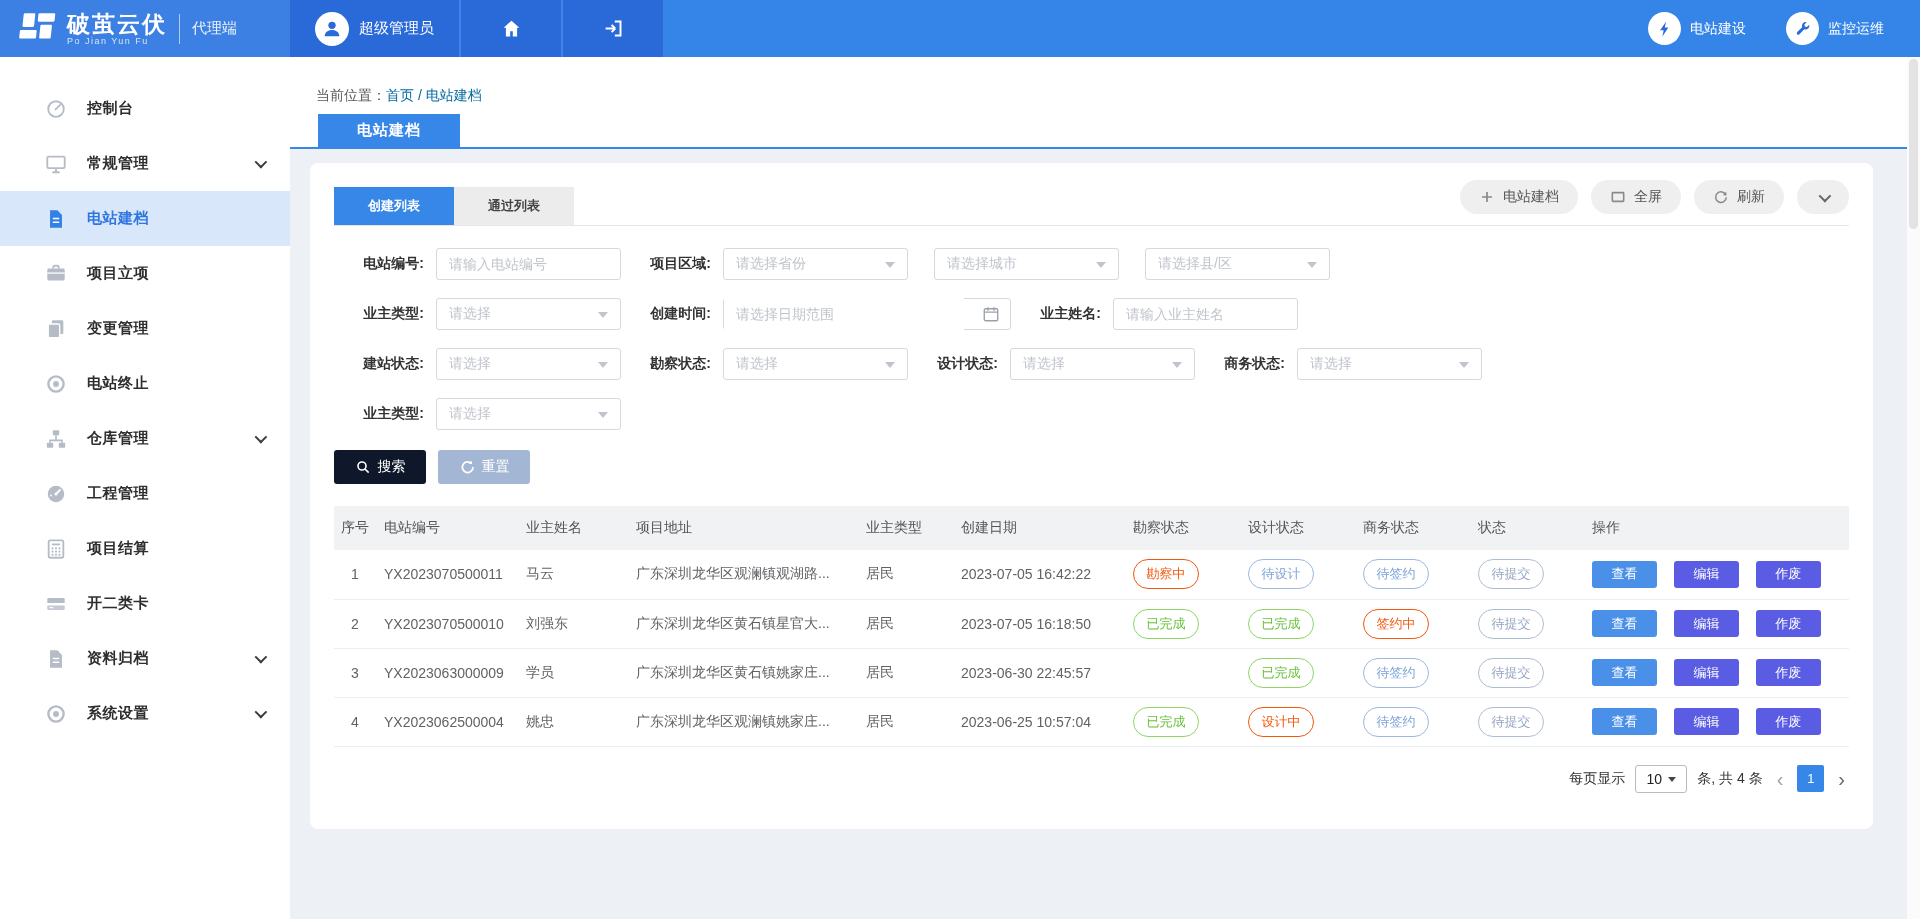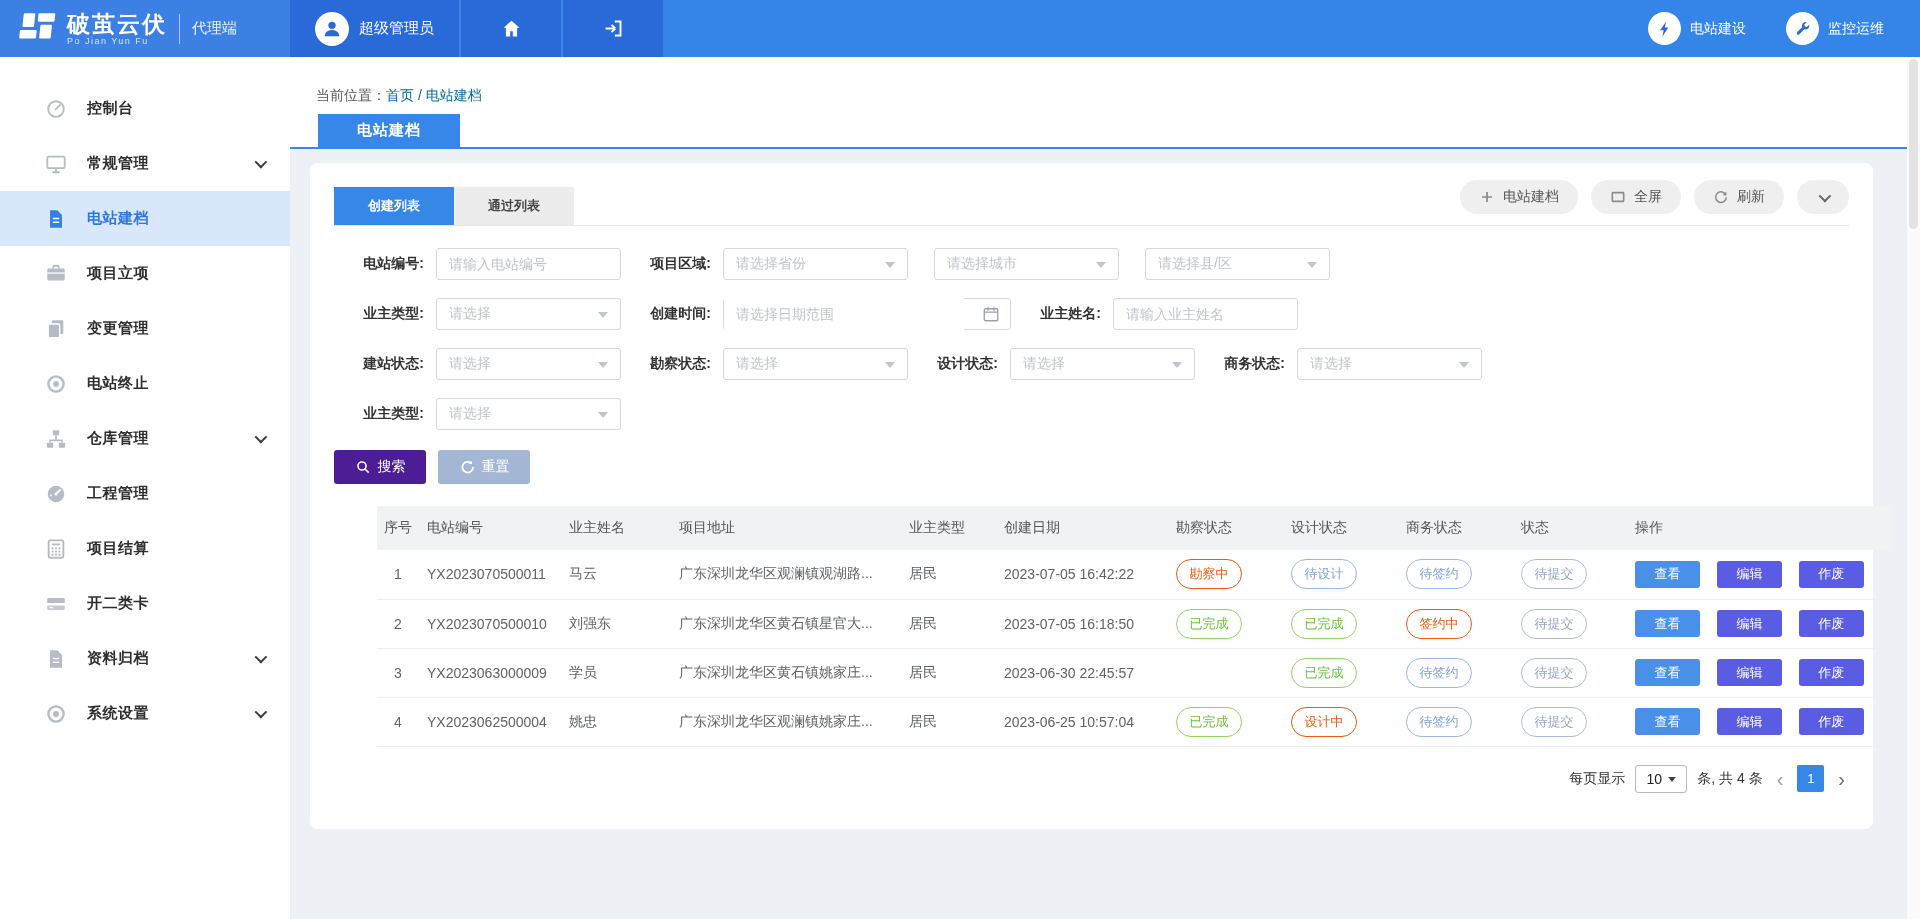--- a/index.html
+++ b/index.html
@@ -65,25 +65,25 @@
   .sel { display:flex; align-items:center; justify-content:space-between; padding:0 12px; color:#c0c4cc; cursor:pointer; }
   .caret { width:0; height:0; border:5px solid transparent; border-top:6px solid #c0c4cc; margin-top:6px; }
   .sel-gap { margin-left:26px; }
   .date-wrap { width:288px; display:flex; align-items:center; justify-content:space-between; padding:0 10px 0 0; }
   .date-wrap .inp { border:none; width:240px; height:36px; }
   .date-wrap svg { color:#9aa0a8; cursor:pointer; }
 
   
   .btn-row { display:flex; gap:12px; margin-top:20px; }
   .btn { width:92px; height:34px; border:none; border-radius:3px; color:#fff; font-size:14px; display:flex; align-items:center; justify-content:center; gap:7px; cursor:pointer; font-family:inherit; }
-  .btn-search { background:#4c1d95;text-align:right; }
+  .btn-search { background:#0f172a;text-align:right; }
   .btn-reset { background:#a3b7d4; }
 
   
-  table { border-collapse:collapse; table-layout:fixed; width:1515px; margin-top:22px;margin-left:43px; }
+  table { border-collapse:collapse; table-layout:fixed; width:1515px; margin-top:22px; }
   col.c-seq{width:42px} col.c-code{width:142px} col.c-owner{width:110px} col.c-addr{width:230px}
   col.c-otype{width:95px} col.c-created{width:172px} col.c-s1{width:115px} col.c-s2{width:115px}
   col.c-s3{width:115px} col.c-s4{width:114px} col.c-op{width:265px}
   thead th { background:#f1f2f4; height:44px; font-size:14px; font-weight:normal; color:#555; text-align:left; padding:0 8px; }
   thead th:first-child { text-align:center; padding:0; }
   tbody td { height:49px; border-bottom:1px solid #ebeef3; font-size:14px; color:#606266; padding:0 8px; white-space:nowrap; overflow:hidden; }
   tbody td:first-child { text-align:center; padding:0; }
   .badge { display:inline-block; min-width:66px; padding:5px 11px; border-radius:15px; border:1px solid; font-size:13px; text-align:center; background:#fff; }
   .b-orange { color:#f2570c; border-color:#f2570c; }
   .b-green  { color:#67c23a; border-color:#8fd465; }

